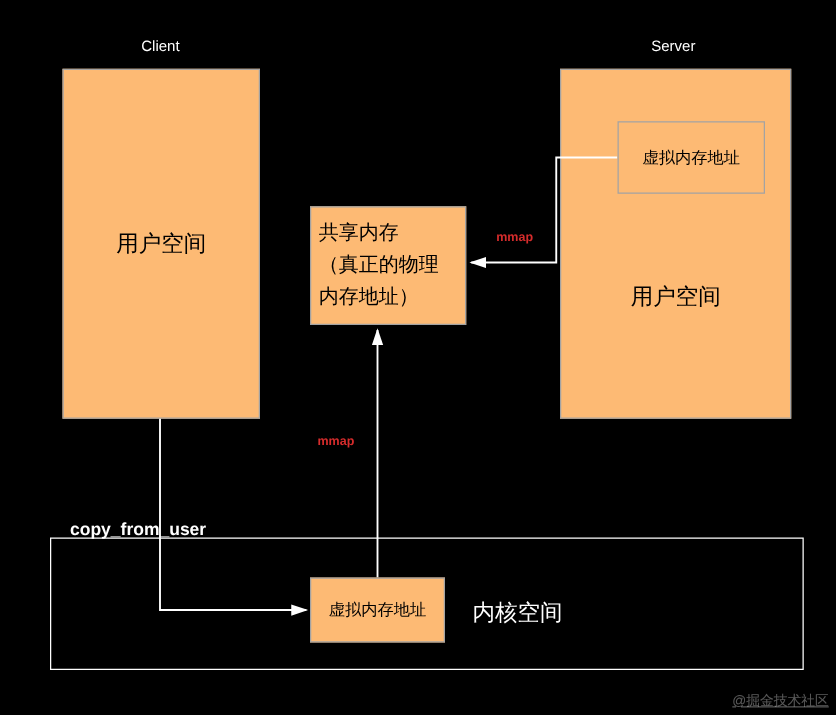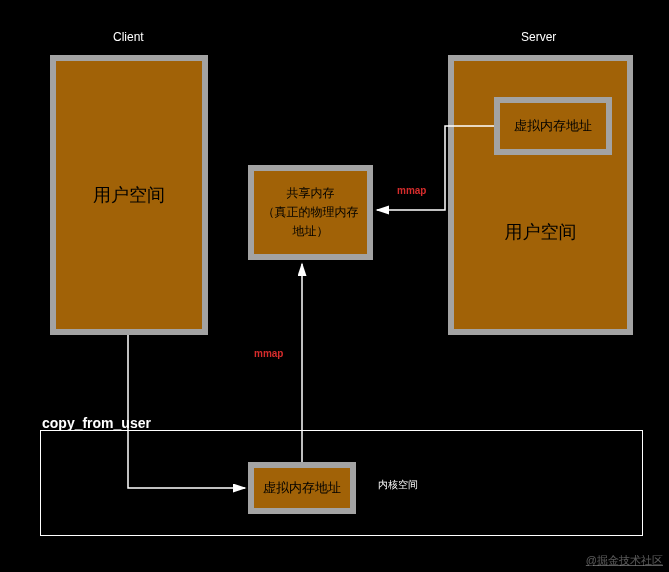--- a/index.html
+++ b/index.html
@@ -12,41 +12,40 @@
       color: #000;
       overflow: hidden;
     }
     .label {
       position: absolute;
       color: #fff;
       font-size: 12px;
     }
     .box {
       position: absolute;
-      background: #a16207;
-      border: 6px solid #a3a3a3;
+      background: #fdba74;
+      border: 1px solid #a3a3a3;
       display: flex;
       align-items: center;
       justify-content: center;
-      text-align: center;
     }
     .client-box { left: 50px; top: 55px; width: 158px; height: 280px; font-size: 18px; }
     .server-box { left: 448px; top: 55px; width: 185px; height: 280px; font-size: 18px; align-items: flex-end; padding-bottom: 85px; }
     .vmem-server { left: 494px; top: 97px; width: 118px; height: 58px; font-size: 13px; z-index: 2; }
-    .shared-box { left: 248px; top: 165px; width: 125px; height: 95px; font-size: 12px; line-height: 1.6; }
+    .shared-box { left: 248px; top: 165px; width: 125px; height: 95px; font-size: 16px; line-height: 1.6; }
     .kernel-wrap {
       position: absolute;
       left: 40px; top: 430px;
       width: 603px; height: 106px;
       border: 1px solid #fff;
     }
     .vmem-kernel { left: 248px; top: 462px; width: 108px; height: 52px; font-size: 13px; z-index: 2; }
-    .kernel-label { position: absolute; color: #fff; font-size: 10px; left: 378px; top: 478px; }
+    .kernel-label { position: absolute; color: #fff; font-size: 18px; left: 378px; top: 478px; }
     .mmap { position: absolute; color: #d62c2c; font-weight: bold; font-size: 10px; }
-    .copy-label { position: absolute; color: #fff; font-weight: bold; font-size: 14px; left: 42px; top: 415px; }
+    .copy-label { position: absolute; color: #fff; font-weight: bold; font-size: 14px; left: 56px; top: 415px; }
     .watermark { position: absolute; right: 6px; bottom: 4px; font-size: 11px; color: rgba(255,255,255,0.35); text-decoration: underline; }
     svg.arrows { position: absolute; left: 0; top: 0; width: 669px; height: 572px; pointer-events: none; }
   </style>
 </head>
 <body>
 
 <div class="label" style="left:113px; top:30px;">Client</div>
 <div class="label" style="left:521px; top:30px;">Server</div>
 
 <div class="box client-box">

